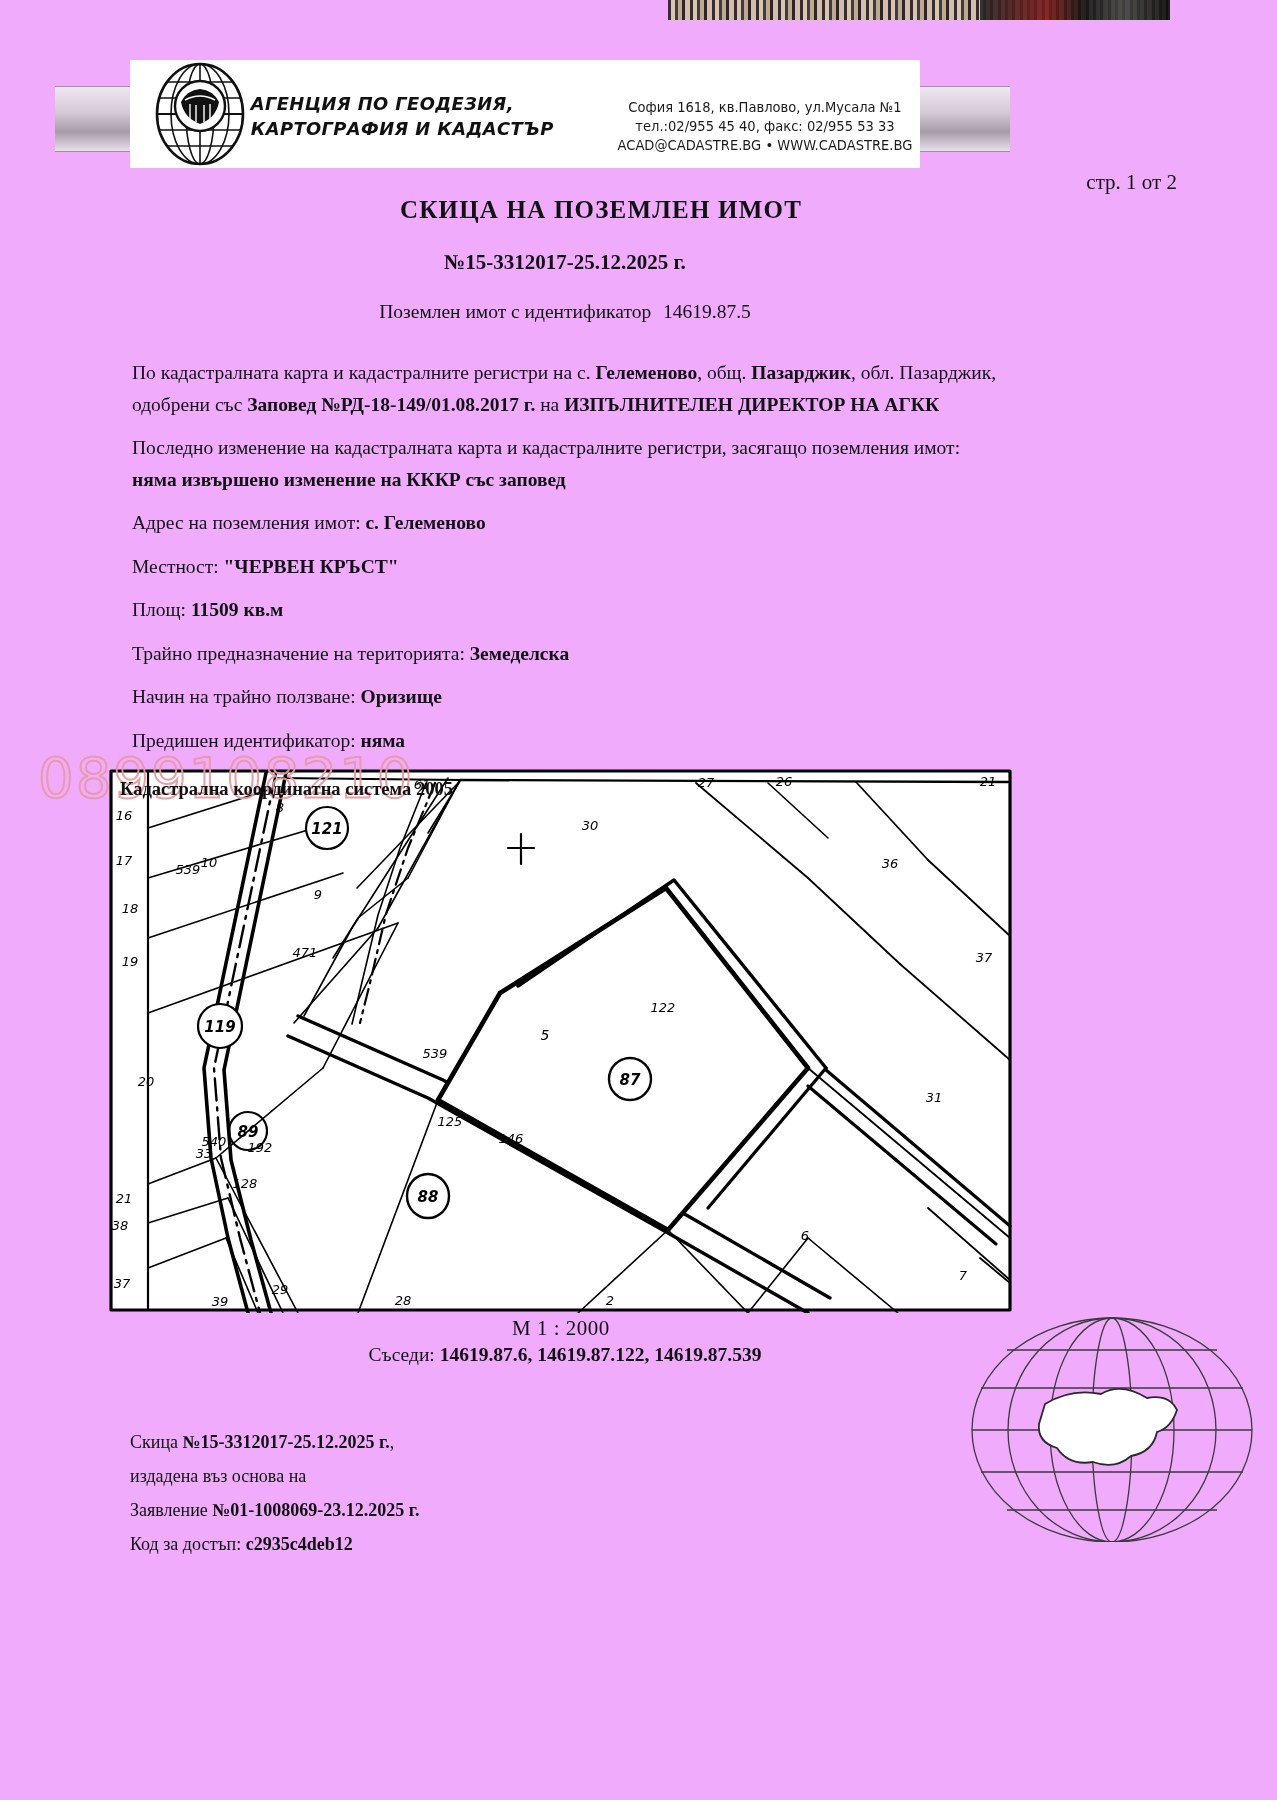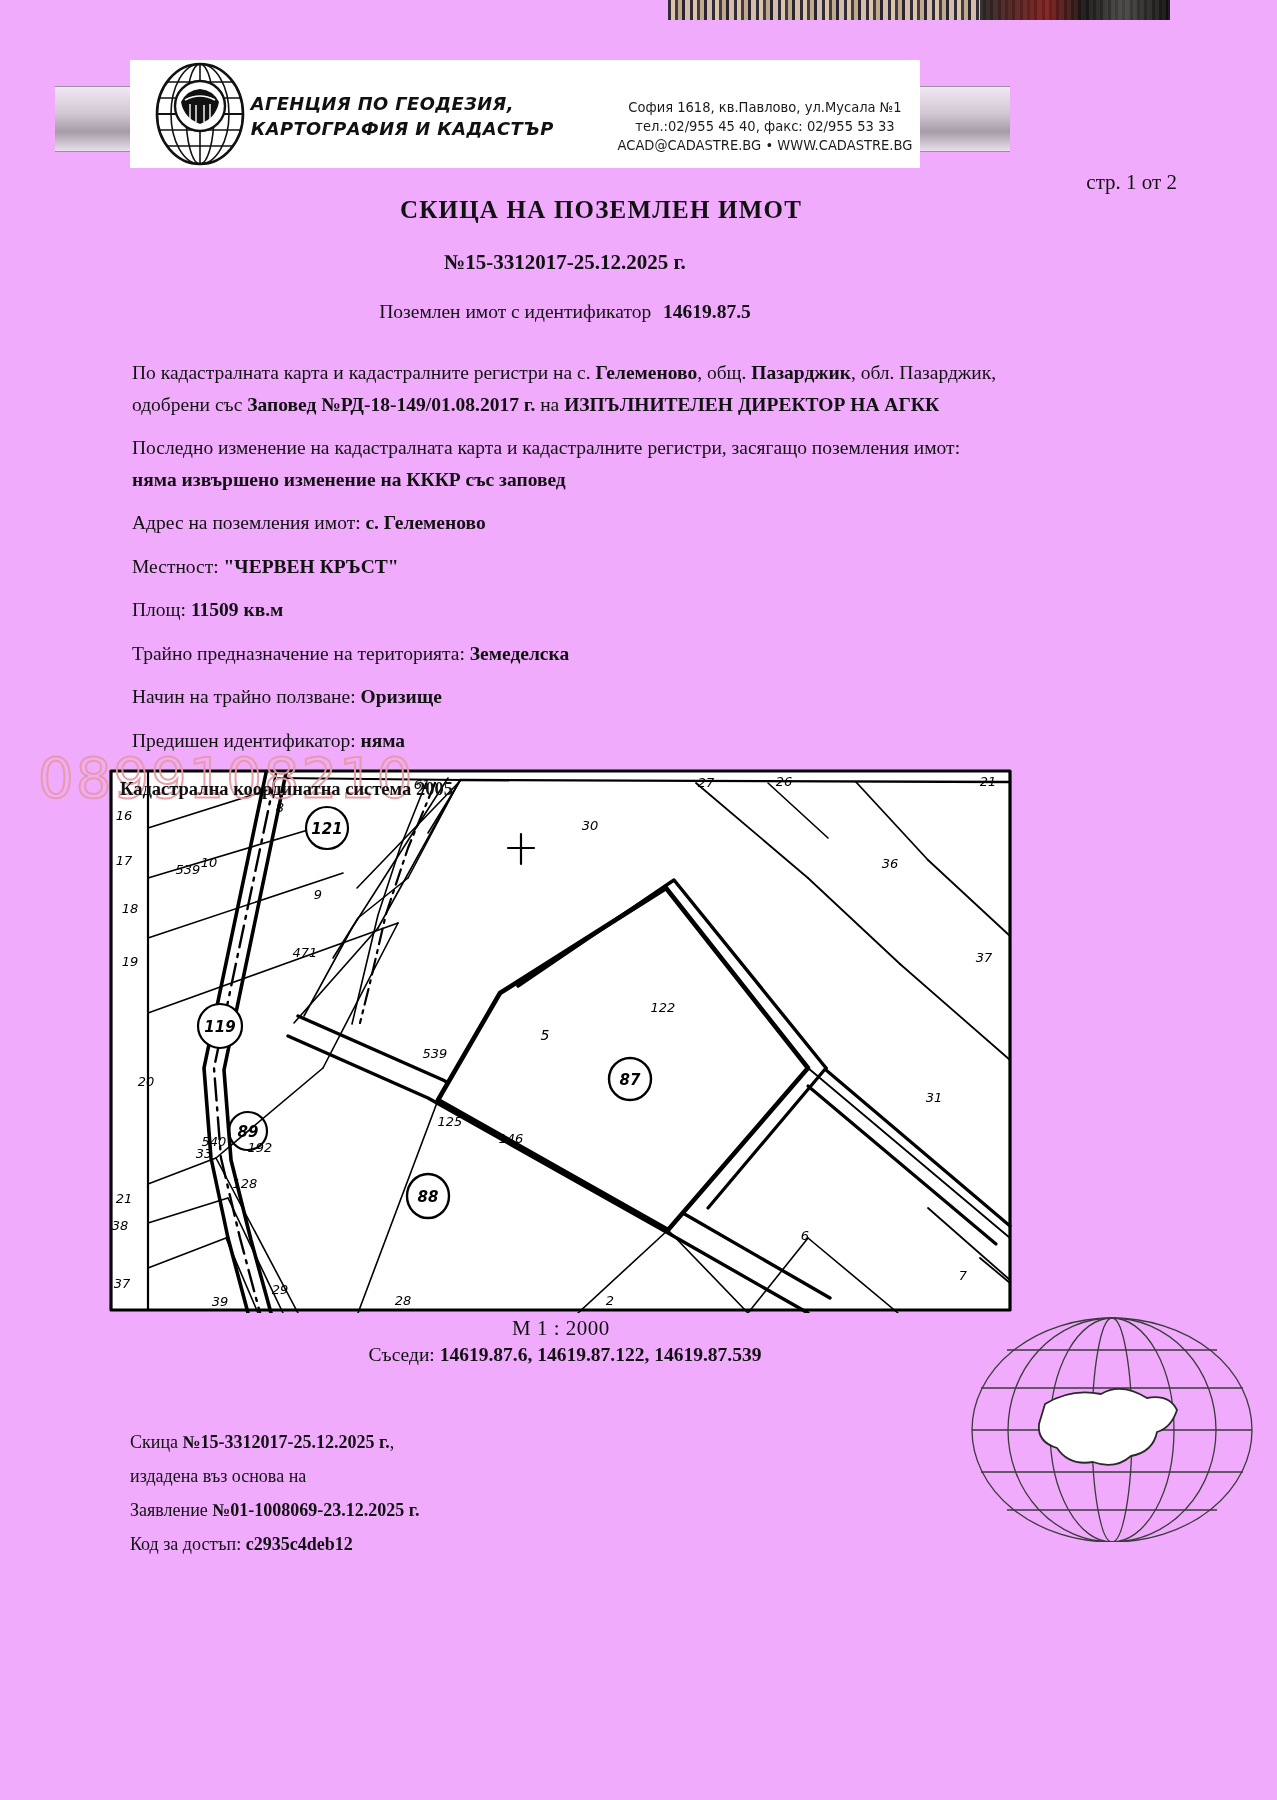--- a/index.html
+++ b/index.html
@@ -111,21 +111,21 @@
     text-align: center;
     font-size: 21px;
     font-weight: bold;
   }
   .doc-subject {
     position: absolute;
     left: 0; top: 301px; width: 1130px;
     text-align: center;
     font-size: 19.5px;
   }
-  .doc-subject b { font-weight: bold; margin-left: 7px; }
+  .doc-subject b { font-weight: normal; margin-left: 7px; }
 
   
   .body-block {
     position: absolute;
     left: 120px; top: 345px;
     width: 900px;
     font-size: 19.5px;
     line-height: 31.5px;
   }
   .body-block p { margin: 12px; }

